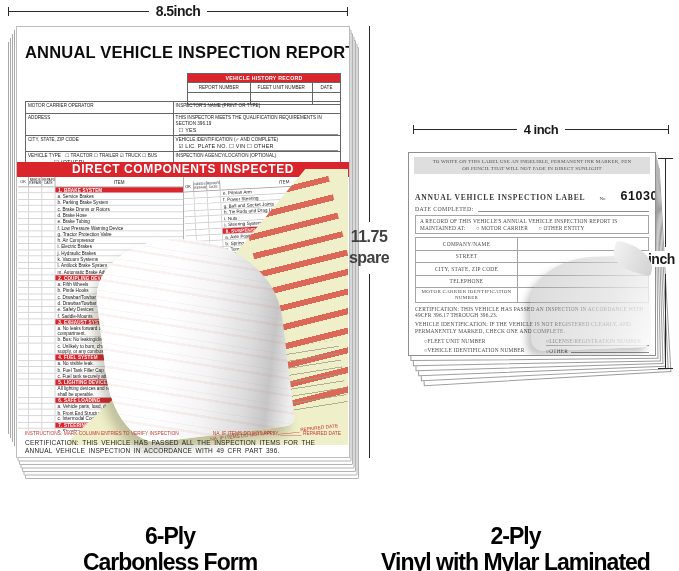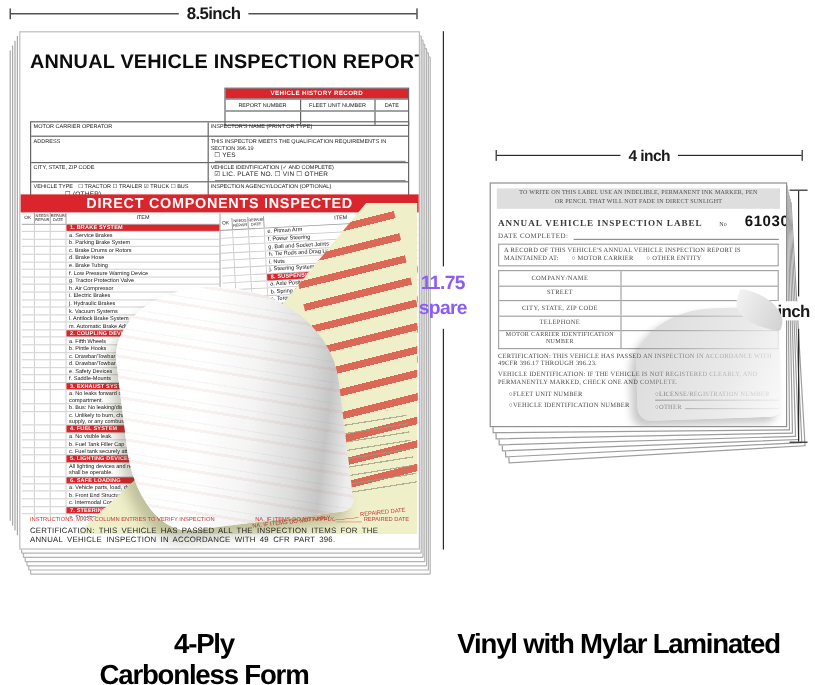--- a/index.html
+++ b/index.html
@@ -12,21 +12,21 @@
   .dim-text{padding:0 7px;font-weight:bold;font-size:14px;letter-spacing:-0.5px;white-space:nowrap;}
   .dim-tickv{width:0;height:9px;border-left:1.5px solid #2a2a2a;}
   .dim-top{left:8px;top:3px;width:340px;}
   .dim-5in{left:413px;top:122px;width:256px;}
   .dimv{position:absolute;}
   .dimv .vline{position:absolute;border-left:1.5px solid #2a2a2a;width:0;}
   .dim-1175{left:344px;top:26px;width:50px;height:432px;}
   .dim-1175 .vline.a{left:25px;top:0;height:196px;}
   .dim-1175 .vline.b{left:25px;top:248px;height:184px;}
   .dim-1175 .vtext{position:absolute;top:200px;left:0;width:50px;text-align:center;
-      font-weight:bold;font-size:16px;line-height:21px;letter-spacing:-0.5px;color:#8b5cf6;}
+      font-weight:bold;font-size:16px;line-height:21px;letter-spacing:-0.5px;color:#404040;}
   .dim-4in{left:648px;top:156px;width:30px;height:218px;}
   .dim-4in .vline.a{left:17px;top:3px;height:88px;}
   .dim-4in .vline.b{left:17px;top:118px;height:94px;}
   .dim-4in .htick{position:absolute;left:10px;width:15px;border-top:1.5px solid #2a2a2a;}
   .dim-4in .htick.t{top:2px;} .dim-4in .htick.b{top:212px;}
   .dim-4in .vtext{position:absolute;top:95px;left:-18px;width:52px;background:#fff;text-align:center;
       font-weight:bold;font-size:14px;letter-spacing:-0.5px;color:#1a1a1a;}
 
   
   .caption{position:absolute;text-align:center;font-weight:bold;color:#000;
@@ -118,21 +118,21 @@
 
   
   .label-area{position:absolute;left:394px;top:150px;width:285px;height:250px;}
   .lsheet{position:absolute;left:14px;top:2px;width:246px;height:202px;background:#fff;
           border:1px solid #9d9d9d;transform-origin:85% 8%;}
   .label{position:absolute;left:14px;top:2px;width:246px;height:202px;background:#fff;
          border:1px solid #8f8f8f;font-family:"Liberation Serif","DejaVu Serif",serif;color:#4a4a4a;
          overflow:hidden;}
   .lnotice{margin:4px 5px 0 5px;background:#dedede;text-align:center;font-size:5px;line-height:6.6px;
            padding:2px 4px;color:#4f4f4f;letter-spacing:0.2px;}
-  .ltitle-row{display:flex;align-items:baseline;margin:3px 6px 0 6px;gap:14px;}
+  .ltitle-row{display:flex;align-items:baseline;margin:15px 6px 0 6px;gap:14px;}
   .ltitle{font-weight:bold;font-size:7.6px;letter-spacing:0.8px;color:#3c3c3c;white-space:nowrap;}
   .lno{font-size:5px;color:#3c3c3c;}
   .lnum{font-family:"Liberation Sans","DejaVu Sans",sans-serif;font-weight:bold;font-size:12.5px;
         letter-spacing:0.5px;color:#141414;margin-left:1px;}
   .ldate{display:flex;align-items:flex-end;margin:3px 6px 0 6px;font-size:5.8px;letter-spacing:0.4px;}
   .fill-line{flex:1;border-bottom:1px solid #8f8f8f;margin-left:4px;height:5px;}
   .lrecord{margin:3px 6px 0 6px;border:1px solid #a5a5a5;padding:1.5px 4px;font-size:5.4px;
            line-height:7px;letter-spacing:0.2px;}
   .radio-opt{margin-left:9px;}
   .radio-opt::before{content:"○ ";}
@@ -746,20 +746,21 @@
 
   <div class="dimv dim-4in">
     <span class="htick t"></span>
     <span class="vline a"></span>
     <span class="vline b"></span>
     <span class="htick b"></span>
     <div class="vtext">4 inch</div>
   </div>
 
   <div class="caption caption-form">
-    <div>4-Ply</div>
+    <div>6-Ply</div>
     <div>Carbonless Form</div>
   </div>
   <div class="caption caption-label">
+    <div>2-Ply</div>
     <div>Vinyl with Mylar Laminated</div>
   </div>
 
 </div>
 
 </body></html>

